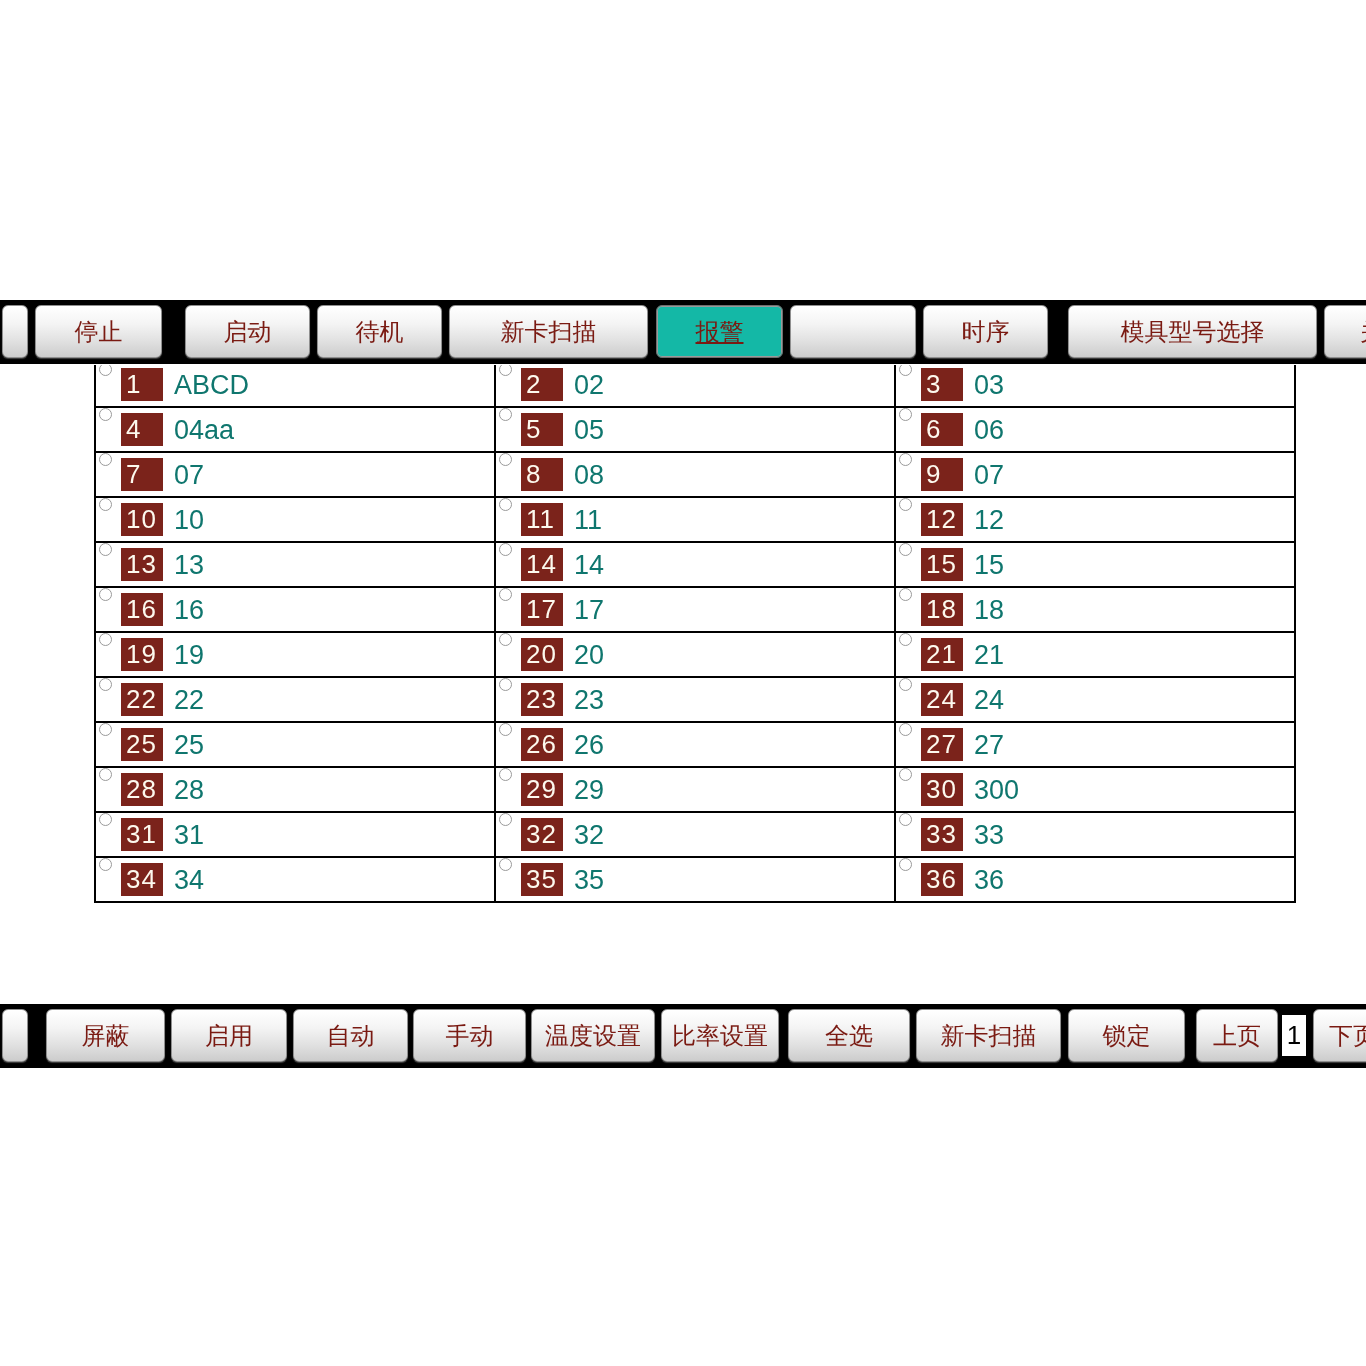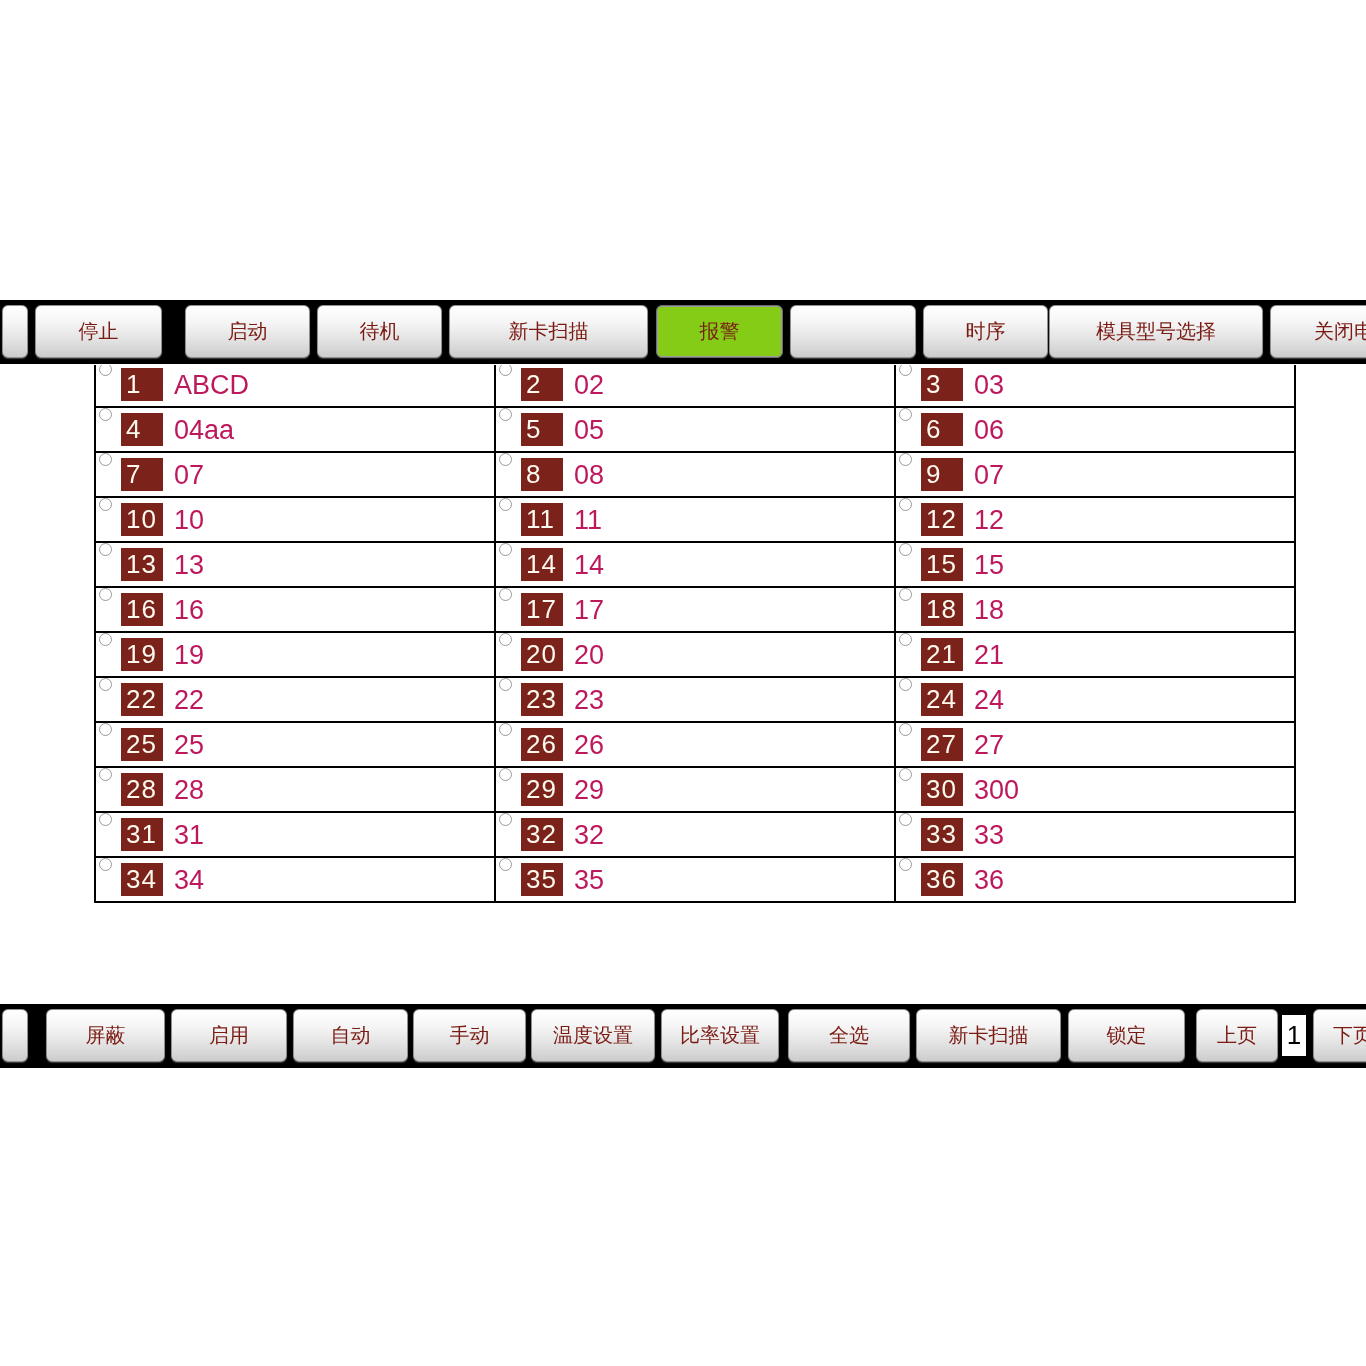--- a/index.html
+++ b/index.html
@@ -11,67 +11,68 @@
   .toolbar { position:absolute; left:0; width:1366px; height:64px; background:#000; overflow:hidden; }
   .toolbar.top { top:300px; }
   .toolbar.bottom { top:1004px; }
   .toolbar-inner { position:absolute; top:5px; left:2px; display:flex; align-items:stretch; height:53px; }
 
   .tb-btn {
     flex:0 0 auto; height:53px;
     background:linear-gradient(180deg,#ffffff 0%,#f4f4f4 35%,#e0e0e0 70%,#cccccc 100%);
     border:1px solid #8f8f8f; border-radius:6px;
     box-shadow:inset 0 1px 0 #ffffff, 0 1px 1px rgba(255,255,255,.25);
-    color:#7a1a12; font-size:20px; font-family:inherit;
+    color:#7a1a12; font-size:24px; font-family:inherit;
     display:flex; align-items:center; justify-content:center;
     cursor:pointer; white-space:nowrap; overflow:hidden;
   }
   .tb-btn.pressed {
-    background:#84cc16;
+    background:#14b8a6;
     box-shadow:inset 0 0 0 1px #9a9a9a;
     border-color:#6f6f6f;
+    text-decoration:underline;
   }
   .tb-page-box {
     flex:0 0 auto; width:24px; height:41px; margin-top:6px;
     background:#fff; border:none; color:#000; font-size:26px; text-align:center;
     font-family:inherit; padding:0;
   }
 
   
   .table-wrap { position:absolute; left:94px; top:365px; width:1203px; height:539px; overflow:hidden; }
   .grid { position:relative; margin-top:-4px; width:1202px; display:flex; flex-wrap:wrap;
           border-left:2px solid #000; border-top:2px solid #000; }
   .cell { position:relative; width:400px; height:45px; background:#fff;
           border-right:2px solid #000; border-bottom:2px solid #000; }
   .cell .radio { position:absolute; left:3px; top:0px; width:13px; height:13px;
                  border:1px solid #9a9a9a; border-radius:50%; background:#fff; }
   .cell .badge { position:absolute; left:25px; top:5px; width:42px; height:33px;
                  background:#7b231b; color:#fdf9ee; font-size:26px; line-height:33px;
                  padding-left:5px; letter-spacing:1px; }
-  .cell .lbl { position:absolute; left:78px; top:7px; font-size:27px; color:#be185d; }
+  .cell .lbl { position:absolute; left:78px; top:7px; font-size:27px; color:#0f766e; }
 
   
   .controls { position:absolute; left:0; top:920px; width:1366px; height:70px; }
 </style>
 </head>
 <body>
 
 <div class="stage">
 
   <div class="toolbar top">
     <div class="toolbar-inner" id="top-toolbar-inner">
         <button class="tb-btn" style="width: 26px;"></button>
         <button class="tb-btn" style="width: 127px; margin-left: 7px;">停止</button>
         <button class="tb-btn" style="width: 125px; margin-left: 23px;">启动</button>
         <button class="tb-btn" style="width: 125px; margin-left: 7px;">待机</button>
         <button class="tb-btn" style="width: 199px; margin-left: 7px;">新卡扫描</button>
         <button class="tb-btn pressed" style="width: 127px; margin-left: 8px;">报警</button>
         <button class="tb-btn" style="width: 126px; margin-left: 7px;"></button>
         <button class="tb-btn" style="width: 125px; margin-left: 7px;">时序</button>
-        <button class="tb-btn" style="width: 214px; margin-left: 1px;">模具型号选择</button>
+        <button class="tb-btn" style="width: 249px; margin-left: 20px;">模具型号选择</button>
         <button class="tb-btn" style="width: 168px; margin-left: 7px;">关闭电脑</button>
       </div>
   </div>
 
   <div class="table-wrap">
     <div class="grid" id="channel-grid">
         <div class="cell">
           <span class="radio"></span>
           <span class="badge">1</span>
           <span class="lbl">ABCD</span>

